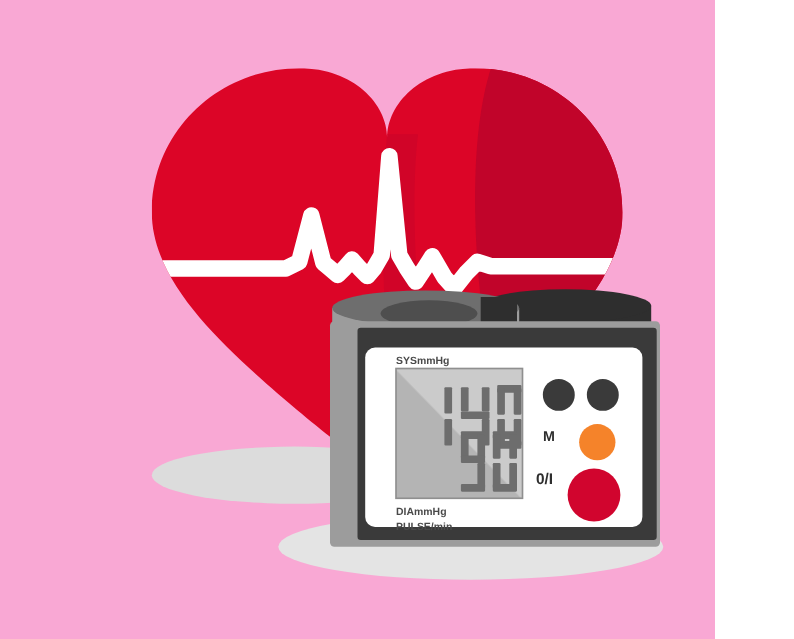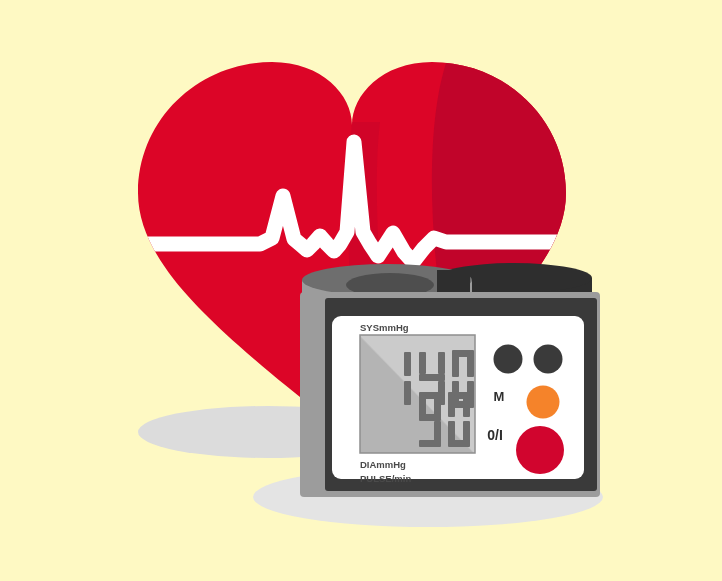--- a/index.html
+++ b/index.html
@@ -8,23 +8,23 @@
     background: #ffffff;
   }
   body {
     width: 722px;
     height: 581px;
     font-family: "Liberation Sans", sans-serif;
     overflow: hidden;
   }
   #illustration {
     position: relative;
-    width: 722px;
+    width: 650px;
     height: 581px;
-    background: #fef9c3;
+    background: #f9a8d4;
   }
   #scene-svg {
     position: absolute;
     left: 0;
     top: 0;
     width: 722px;
     height: 581px;
     display: block;
   }
   .lcd-label {

